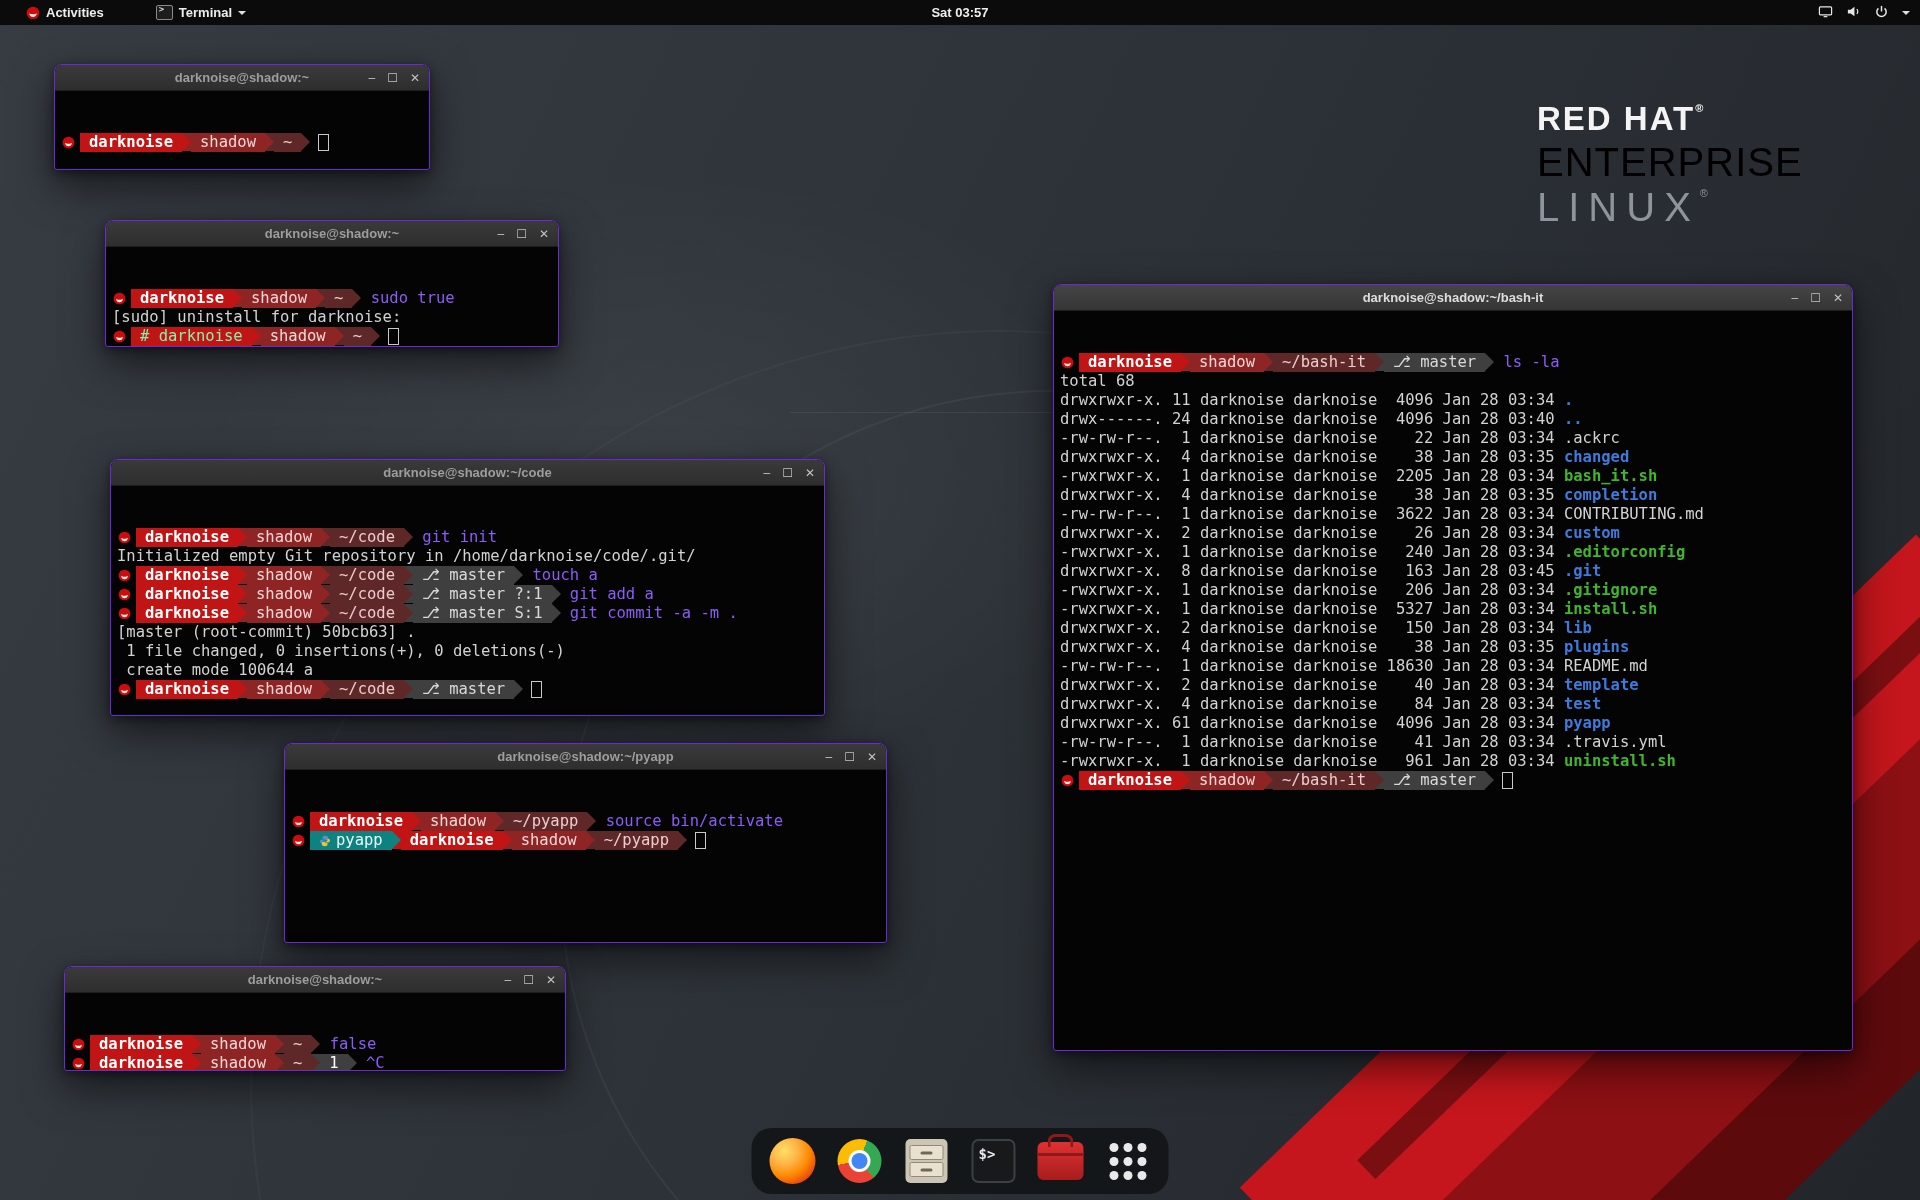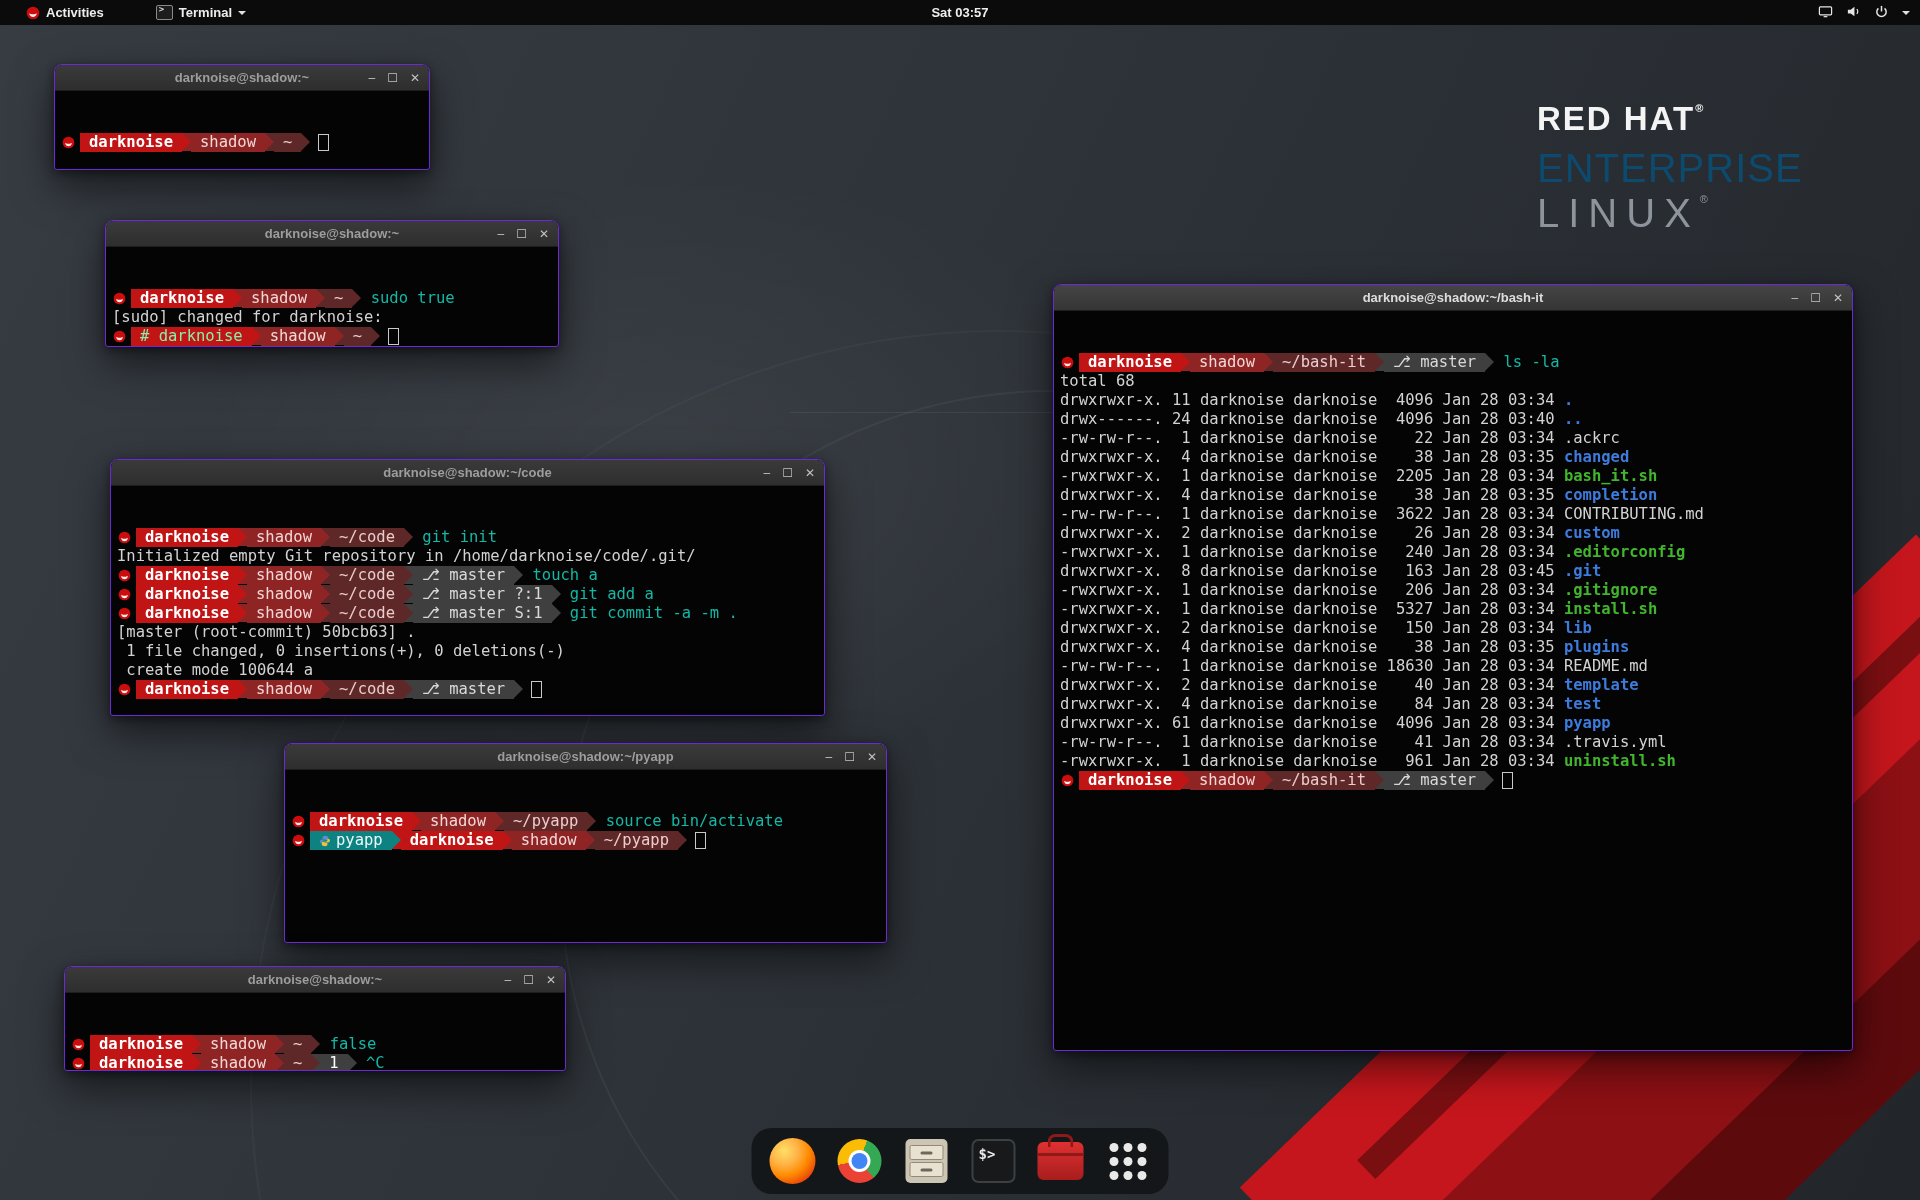--- a/index.html
+++ b/index.html
@@ -18,21 +18,21 @@
     border:2px solid rgba(210,220,230,0.04);}
   .hline{position:absolute;left:790px;top:412px;width:290px;height:1px;background:rgba(220,230,240,0.08);}
   .stripe{position:absolute;transform:rotate(-44deg);}
   .stripe-darkest{right:-300px;bottom:-60px;width:1100px;height:260px;background:#5d0a0d;}
   .stripe-dark{right:-280px;bottom:85px;width:1000px;height:190px;background:#8c1014;}
   .stripe-bright{right:-180px;bottom:210px;width:940px;height:150px;background:#c4161c;}
   .stripe-edge{right:-220px;bottom:330px;width:900px;height:26px;background:#7a0f12;}
   
   .brand{position:absolute;left:1537px;top:100px;z-index:1;color:#fff;user-select:none;}
   .brand-l1{font-size:33px;font-weight:bold;letter-spacing:2px;color:#f4f4f4;}
-  .brand-l2{font-size:40px;font-weight:400;letter-spacing:1px;color:#0c4a6e;margin-top:8px;}
+  .brand-l2{font-size:40px;font-weight:400;letter-spacing:1px;color:#000000;margin-top:2px;}
   .brand-l3{font-size:40px;font-weight:400;letter-spacing:9px;color:#8d949b;}
   .reg{font-size:11px;vertical-align:top;position:relative;top:2px;}
   
   .top-bar{position:absolute;top:0;left:0;right:0;height:25px;background:#0b0b0b;z-index:10;
     display:flex;align-items:center;color:#ededed;font-weight:bold;font-size:13px;}
   .tb-left{display:flex;align-items:center;height:100%;}
   .tb-item{display:flex;align-items:center;gap:6px;padding:0 26px;height:100%;cursor:pointer;}
   .tb-redhat{display:flex;align-items:center;}
   .tb-termicon{width:15px;height:13px;background:#1d1d1d;border:1px solid #8a8a8a;border-radius:2px;position:relative;}
   .tb-termicon::before{content:">";position:absolute;left:2px;top:-2px;font:bold 9px "DejaVu Sans Mono",monospace;color:#ddd;}
@@ -45,21 +45,21 @@
   .titlebar{height:25px;flex:0 0 25px;border-radius:7px 7px 0 0;
     background:linear-gradient(#3a3a3a,#2e2e2e);border-bottom:1px solid #1e1e1e;
     display:flex;align-items:center;justify-content:center;position:relative;
     font-weight:bold;font-size:13px;color:#9d9d9d;cursor:default;}
   .window.focused .titlebar{background:linear-gradient(#454545,#353535);color:#dddddd;}
   .win-btns{position:absolute;right:9px;top:0;height:100%;display:flex;align-items:center;gap:12px;}
   .wbtn{color:#c2c2c2;font-size:12px;font-weight:normal;cursor:pointer;line-height:1;}
   .term-body{flex:1;padding:3px 6px;overflow:hidden;font:15.5px/19px "DejaVu Sans Mono",monospace;color:#d2d2d2;cursor:text;}
   .term-line{display:flex;align-items:stretch;height:19px;}
   .tx{white-space:pre;line-height:19px;}
-  .tx-cmd{color:#14b8a6;}
+  .tx-cmd{color:#8b5cf6;}
   .tx-out{color:#d2d2d2;}
   .tx-dir{color:var(--dir-color,#3d7bdd);font-weight:bold;}
   .tx-exec{color:var(--exec-color,#42b52e);font-weight:bold;}
   .pl{display:flex;align-items:center;padding:0 9px;white-space:pre;}
   .pl-arrow{width:0;height:0;border-top:9.5px solid transparent;border-bottom:9.5px solid transparent;
     border-left:9px solid transparent;flex:0 0 auto;}
   .ricon{display:flex;align-items:center;margin:0 5px 0 1px;flex:0 0 auto;}
   .pyic{display:flex;align-items:center;margin-right:5px;}
   .cursor{width:9px;height:15px;border:1px solid #c9c9c9;margin-left:8px;align-self:center;flex:0 0 auto;}
   
@@ -203,21 +203,21 @@
         </span>
         <span class="pl" style="background: rgb(193, 20, 20); color: rgb(255, 255, 255); font-weight: bold;">darknoise</span>
         <span class="pl-arrow" style="border-left-color: rgb(193, 20, 20); background: rgb(142, 36, 36);"></span>
         <span class="pl" style="background: rgb(142, 36, 36); color: rgb(243, 216, 216);">shadow</span>
         <span class="pl-arrow" style="border-left-color: rgb(142, 36, 36); background: rgb(94, 40, 40);"></span>
         <span class="pl" style="background: rgb(94, 40, 40); color: rgb(236, 204, 204);">~</span>
         <span class="pl-arrow" style="border-left-color: rgb(94, 40, 40);"></span>
         <span class="tx tx-cmd"> sudo true</span>
       </div>
       <div class="term-line">
-        <span class="tx tx-out">[sudo] changed for darknoise:</span>
+        <span class="tx tx-out">[sudo] uninstall for darknoise:</span>
       </div>
       <div class="term-line">
         <span class="ricon">
           <svg width="13" height="13" viewBox="0 0 14 14">
             <circle cx="7" cy="7" r="6.3" fill="#cc0d0d"></circle>
             <path d="M3.2 7.2c1.9 1.5 5.7 1.5 7.6 0-.5 2.6-1.9 3.8-3.8 3.8S3.7 9.8 3.2 7.2z" fill="#fff" opacity="0.92"></path>
           </svg>
         </span>
         <span class="pl" style="background: rgb(193, 20, 20); color: #86efac; font-weight: normal;"># darknoise</span>
         <span class="pl-arrow" style="border-left-color: rgb(193, 20, 20); background: rgb(142, 36, 36);"></span>

